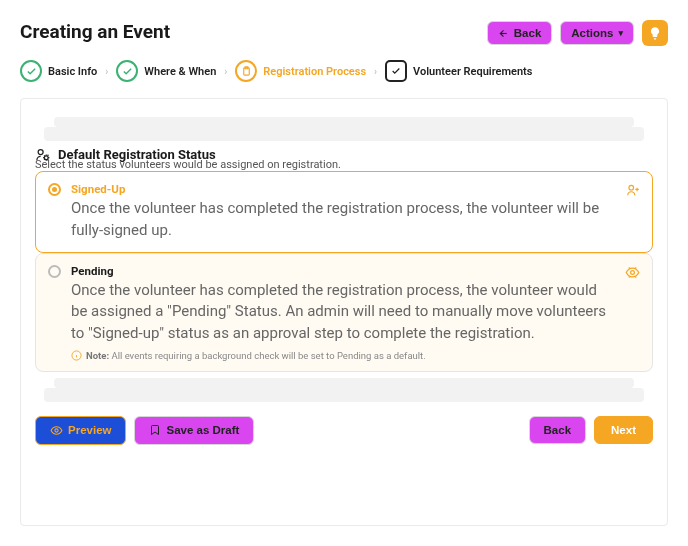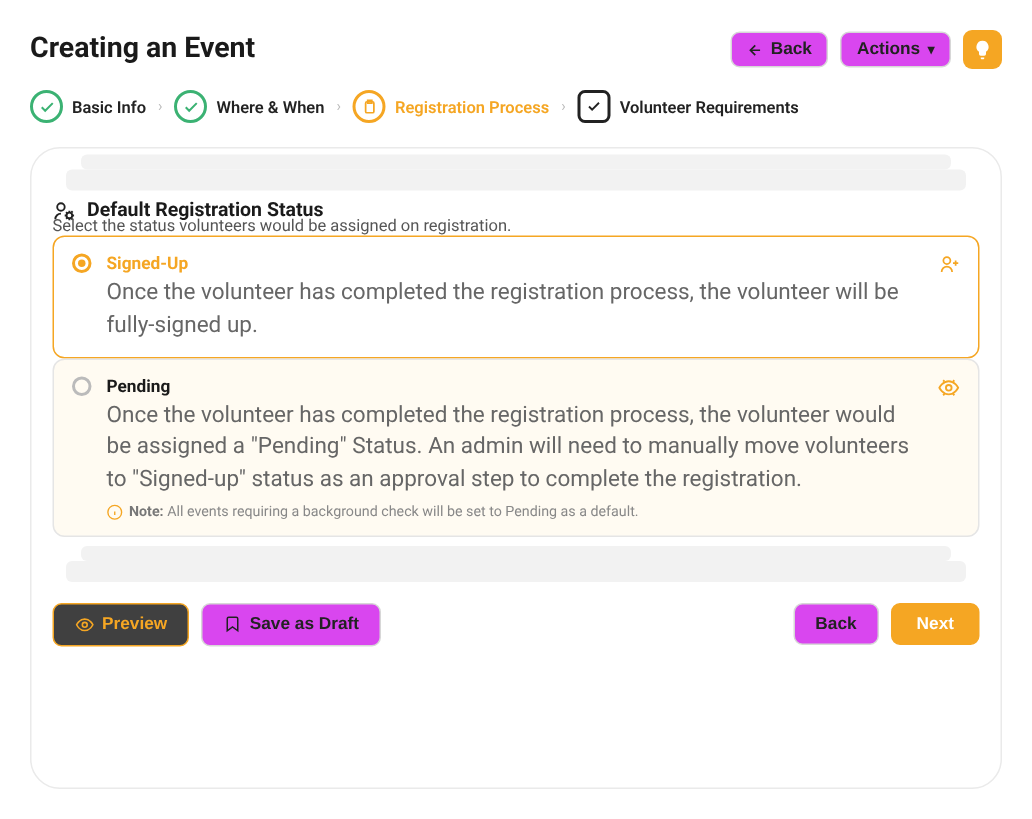--- a/index.html
+++ b/index.html
@@ -12,21 +12,21 @@
   .btn-icon-badge { width: 26px; height: 26px; background: #f5a623; border-radius: 6px; display: flex; align-items: center; justify-content: center; color: #fff; cursor: pointer; }
   .chev { font-size: 9px; }
   .steps { display: flex; align-items: center; gap: 8px; margin-bottom: 16px; flex-wrap: nowrap; }
   .step { display: flex; align-items: center; gap: 6px; font-size: 11px; font-weight: 600; color: #222; white-space: nowrap; }
   .step.active { color: #f5a623; }
   .step-circle { width: 22px; height: 22px; border-radius: 50%; border: 2px solid #3bb273; display: flex; align-items: center; justify-content: center; flex-shrink: 0; }
   .step-circle.done svg { stroke: #3bb273; }
   .step-circle.current { border-color: #f5a623; }
   .step-square { width: 22px; height: 22px; border-radius: 5px; border: 2px solid #222; display: flex; align-items: center; justify-content: center; flex-shrink: 0; }
   .step-sep { color: #bbb; font-size: 10px; }
-  .card { border: 1px solid #eaeaea; border-radius: 20px; padding: 4px 14px 5px 14px; flex: 1; display: flex; flex-direction: column; overflow: hidden; }
+  .card { border: 1px solid #eaeaea; border-radius: 4px; padding: 18px 14px 5px 14px; flex: 1; display: flex; flex-direction: column; overflow: hidden; }
   .skeleton { background: #f2f2f2; border-radius: 4px; }
   .sk-sm { height: 10px; width: 94%; margin: 0 auto; }
   .sk-lg { height: 14px; width: 97%; margin: 0 auto; }
   .section-head { display: flex; align-items: center; gap: 8px; margin-top: 6px; }
   .section-title { font-size: 13px; font-weight: 700; }
   .section-sub { font-size: 11px; color: #555; margin-top: -4px; }
   .option { border: 1px solid #e5e5e5; border-radius: 8px; padding: 10px 12px; display: flex; gap: 10px; align-items: flex-start; cursor: pointer; position: relative; background: #fff; }
   .option.selected { border-color: #f5a623; background: #fff; }
   .option.pending { background: #fffbf2; }
   .radio { width: 13px; height: 13px; border: 2px solid #bbb; border-radius: 50%; margin-top: 1px; flex-shrink: 0; position: relative; }
@@ -34,21 +34,21 @@
   .option.selected .radio::after { content: ""; position: absolute; inset: 2px; background: #f5a623; border-radius: 50%; }
   .opt-body { flex: 1; }
   .opt-title { font-size: 11.5px; font-weight: 700; }
   .option.selected .opt-title { color: #f5a623; }
   .opt-desc { font-size: 15px; color: #666; margin-top: 2px; line-height: 1.45; }
   .opt-note { font-size: 9.5px; color: #888; margin-top: 5px; display: flex; align-items: flex-end; gap: 4px; }
   .opt-note b { font-weight: 700; color: #777; }
   .opt-sideicon { color: #f5a623; flex-shrink: 0; margin-top: 1px; }
   .footer { display: flex; justify-content: space-between; align-items: center; padding-top: 14px; }
   .footer-left, .footer-right { display: flex; gap: 8px; }
-  .btn-outline-accent { border: 1.5px solid #f5a623; color: #f5a623; background: #404040; }
+  .btn-outline-accent { border: 1.5px solid #f5a623; color: #f5a623; background: #1d4ed8; }
   .btn-primary { background: #f5a623; border: 1px solid #f5a623; color: #fff; padding: 7px 16px; }
   .btn-med { padding: 7px 14px; }
   svg { display: block; }
 </style>
 </head>
 <body>
 
 <div class="page">
   <div class="header">
     <div class="title">Creating an Event</div>

